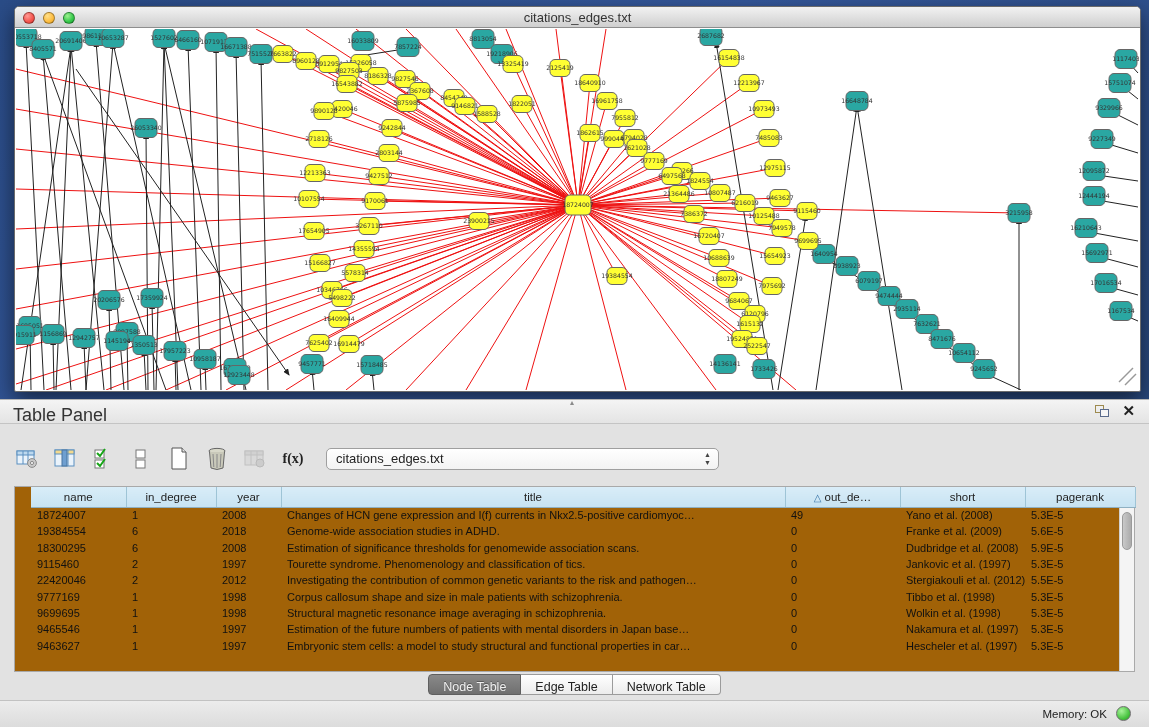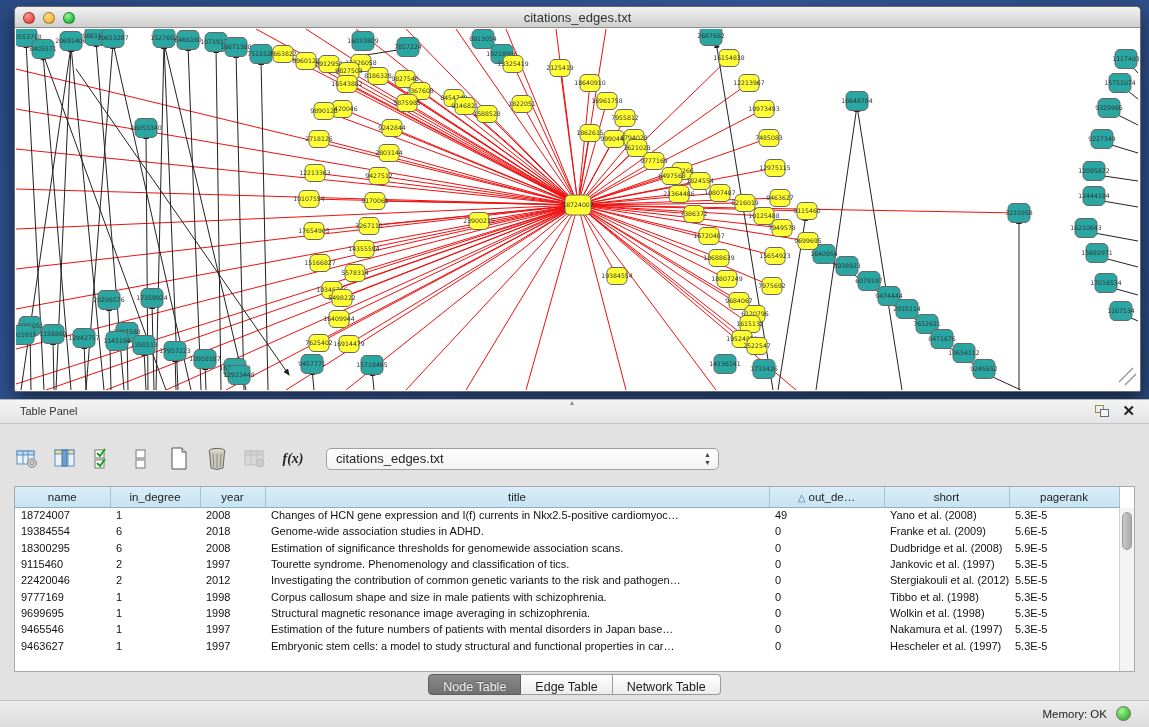--- a/index.html
+++ b/index.html
@@ -23,40 +23,40 @@
   #btn-min   { left:28px; background:radial-gradient(circle at 35% 30%,#ffe08a,#fdbc40 60%,#d99a1e); }
   #btn-zoom  { left:48px; background:radial-gradient(circle at 35% 30%,#9ef08f,#34c84a 60%,#1f9e33); }
   #net-canvas { position:absolute; left:1px; top:22px; width:1123px; height:361px;
     background:#fff; }
 
   
   #table-panel { position:absolute; left:0; top:399px; width:1149px; height:328px;
     background:#e2e2e2; border-top:1px solid #b5b5b5; }
   #panel-header { position:relative; height:24px;
     background:linear-gradient(#f4f4f4,#e4e4e4); border-bottom:1px solid #c4c4c4; }
-  #panel-title { position:absolute; left:13px; top:5px; font-size:11px; color:#333;margin-left:7px; }
+  #panel-title { position:absolute; left:13px; top:5px; font-size:18px; color:#333; }
   #splitter-grip { position:absolute; left:570px; top:-2px; font-size:8px; color:#8a8a8a; }
   #float-icon { position:absolute; right:40px; top:5px; width:14px; height:13px; }
   #float-icon .sq1 { position:absolute; left:0; top:0; width:9px; height:8px; border:1px solid #9d8a4e; }
   #float-icon .sq2 { position:absolute; left:5px; top:4px; width:9px; height:8px; border:1px solid #5a6b8c; background:#f6f6f6; }
   #panel-close { position:absolute; right:14px; top:2px; font-size:15px; font-weight:bold; color:#222; cursor:default; }
 
   
   #panel-toolbar { position:absolute; left:14px; top:44px; height:30px; display:flex; align-items:center; gap:12px; }
   .tbtn { width:26px; height:26px; display:flex; align-items:center; justify-content:center; }
-  #fx-icon { font-family:"Liberation Serif", serif; font-style:italic; font-weight:bold; font-size:14px; color:#222; }
+  #fx-icon { font-family:"Liberation Serif", serif; font-weight:bold; font-size:14px; color:#222; }
   #table-selector { position:relative; margin-left:8px; width:393px; height:22px;
     background:linear-gradient(#ffffff,#f3f3f3); border:1px solid #9f9f9f; border-radius:5px;
     font-size:13px; color:#222; line-height:20px; padding-left:9px; }
   #table-selector .stepper { position:absolute; right:5px; top:2px; width:11px; height:16px;
     font-size:7px; line-height:8px; color:#444; text-align:center; }
 
   
   #node-table-wrap { position:absolute; left:14px; top:86px; width:1121px; height:186px;
-    background:#ffffff; border:1px solid #a9a9a9; }
+    background:#a16207; border:1px solid #a9a9a9;padding-left:16px; }
   table { border-collapse:collapse; table-layout:fixed; width:1104px; font-size:11px; color:#111; }
   th { height:20px; background:linear-gradient(#d9edf8,#c7e3f2); border-right:1px solid #9ec4d6;
     border-bottom:1px solid #8fb0c2; font-weight:normal; font-size:11.5px; color:#222; text-align:center;
     overflow:hidden; white-space:nowrap; }
   td { height:16.3px; padding:0 2px 0 6px; overflow:hidden; white-space:nowrap;
     text-overflow:clip; font-size:11px; color:#111; }
   .sort-tri { color:#3a76a8; font-size:10px; margin-right:3px; }
   #v-scrollbar { position:absolute; right:0; top:21px; bottom:0; width:15px;
     background:#f4f4f4; border-left:1px solid #d0d0d0; }
   #v-thumb { position:absolute; left:2px; top:4px; width:10px; height:38px;

